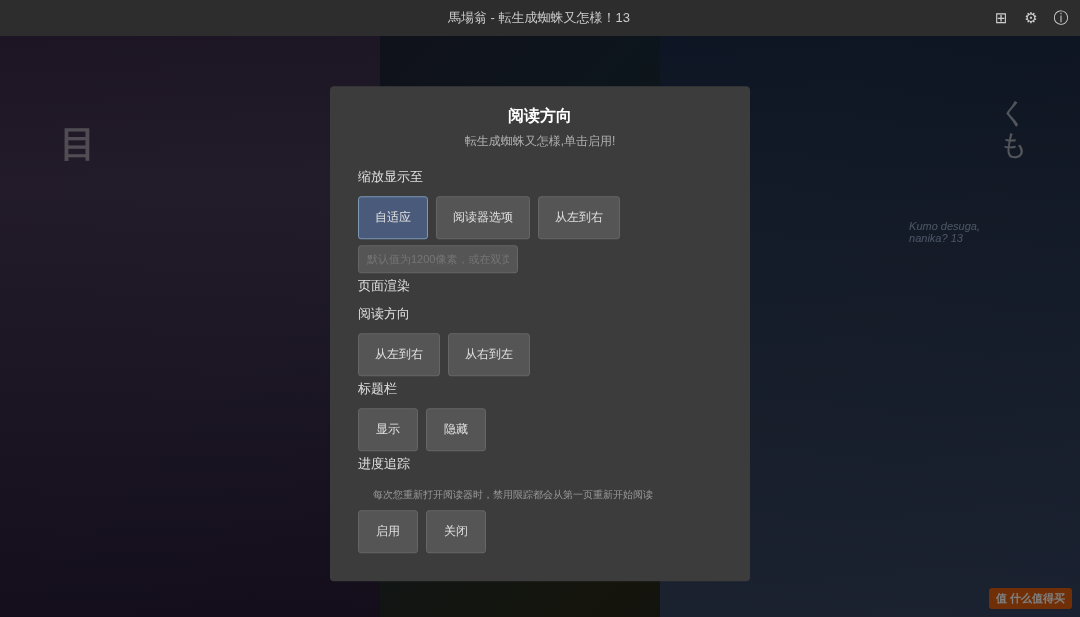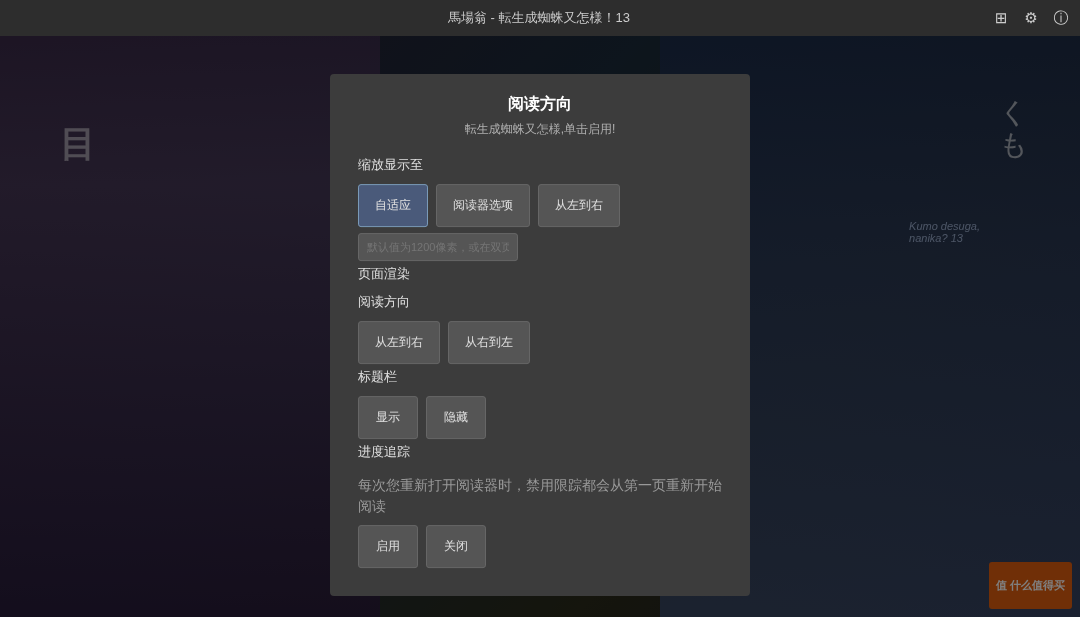--- a/index.html
+++ b/index.html
@@ -168,35 +168,36 @@
       display: flex;
       justify-content: center;
     }
 
     
     .progress-section {
       margin-top: 14px;
     }
 
     .progress-desc {
-      font-size: 14px;
+      font-size: 10px;
       color: #999;
       margin-bottom: 8px;
       line-height: 1.5;
+      margin-left: 15px;
     }
 
     
     .watermark {
       position: absolute;
       bottom: 8px;
       right: 8px;
       background: rgba(255,100,0,0.85);
       color: white;
       font-size: 11px;
-      padding: 16px 7px;
+      padding: 3px 7px;
       border-radius: 3px;
       z-index: 5;
       font-weight: bold;
     }
 
     
     .manga-text-right {
       position: absolute;
       right: 50px;
       top: 80px;

